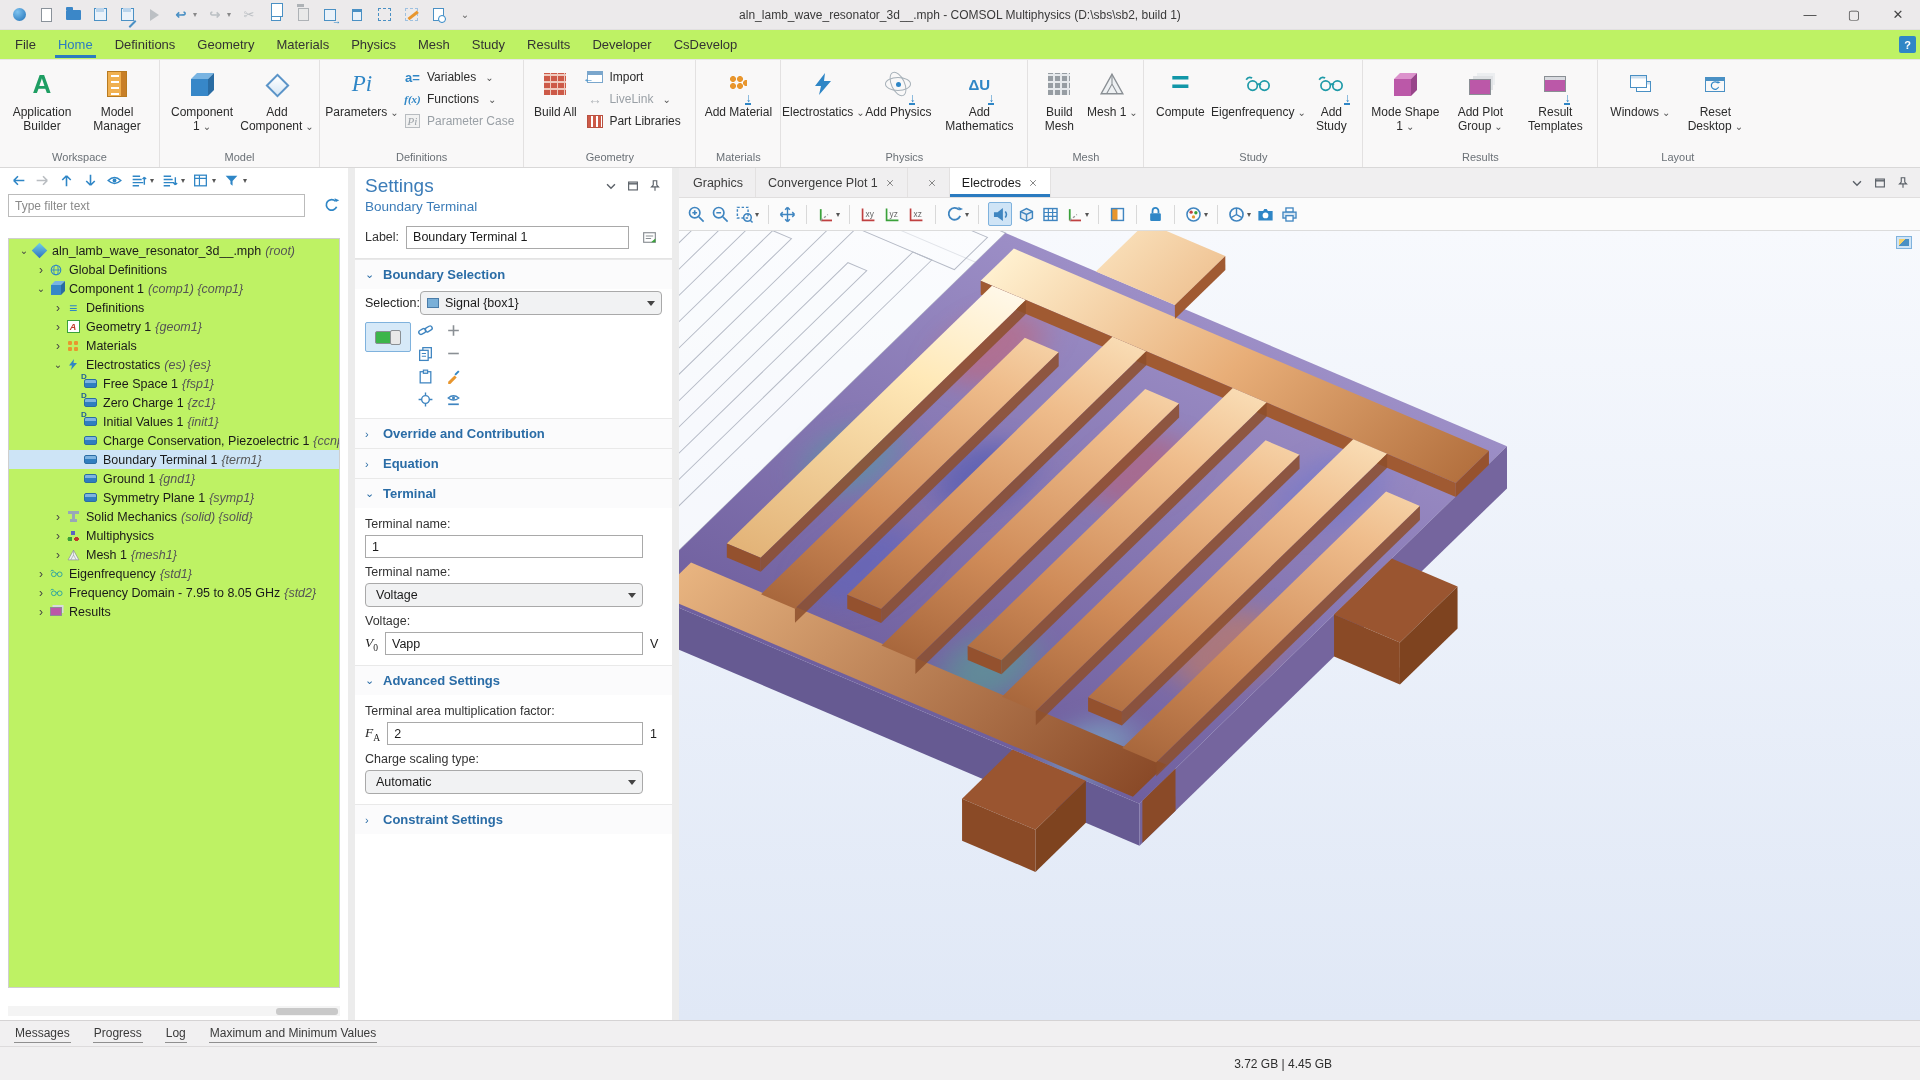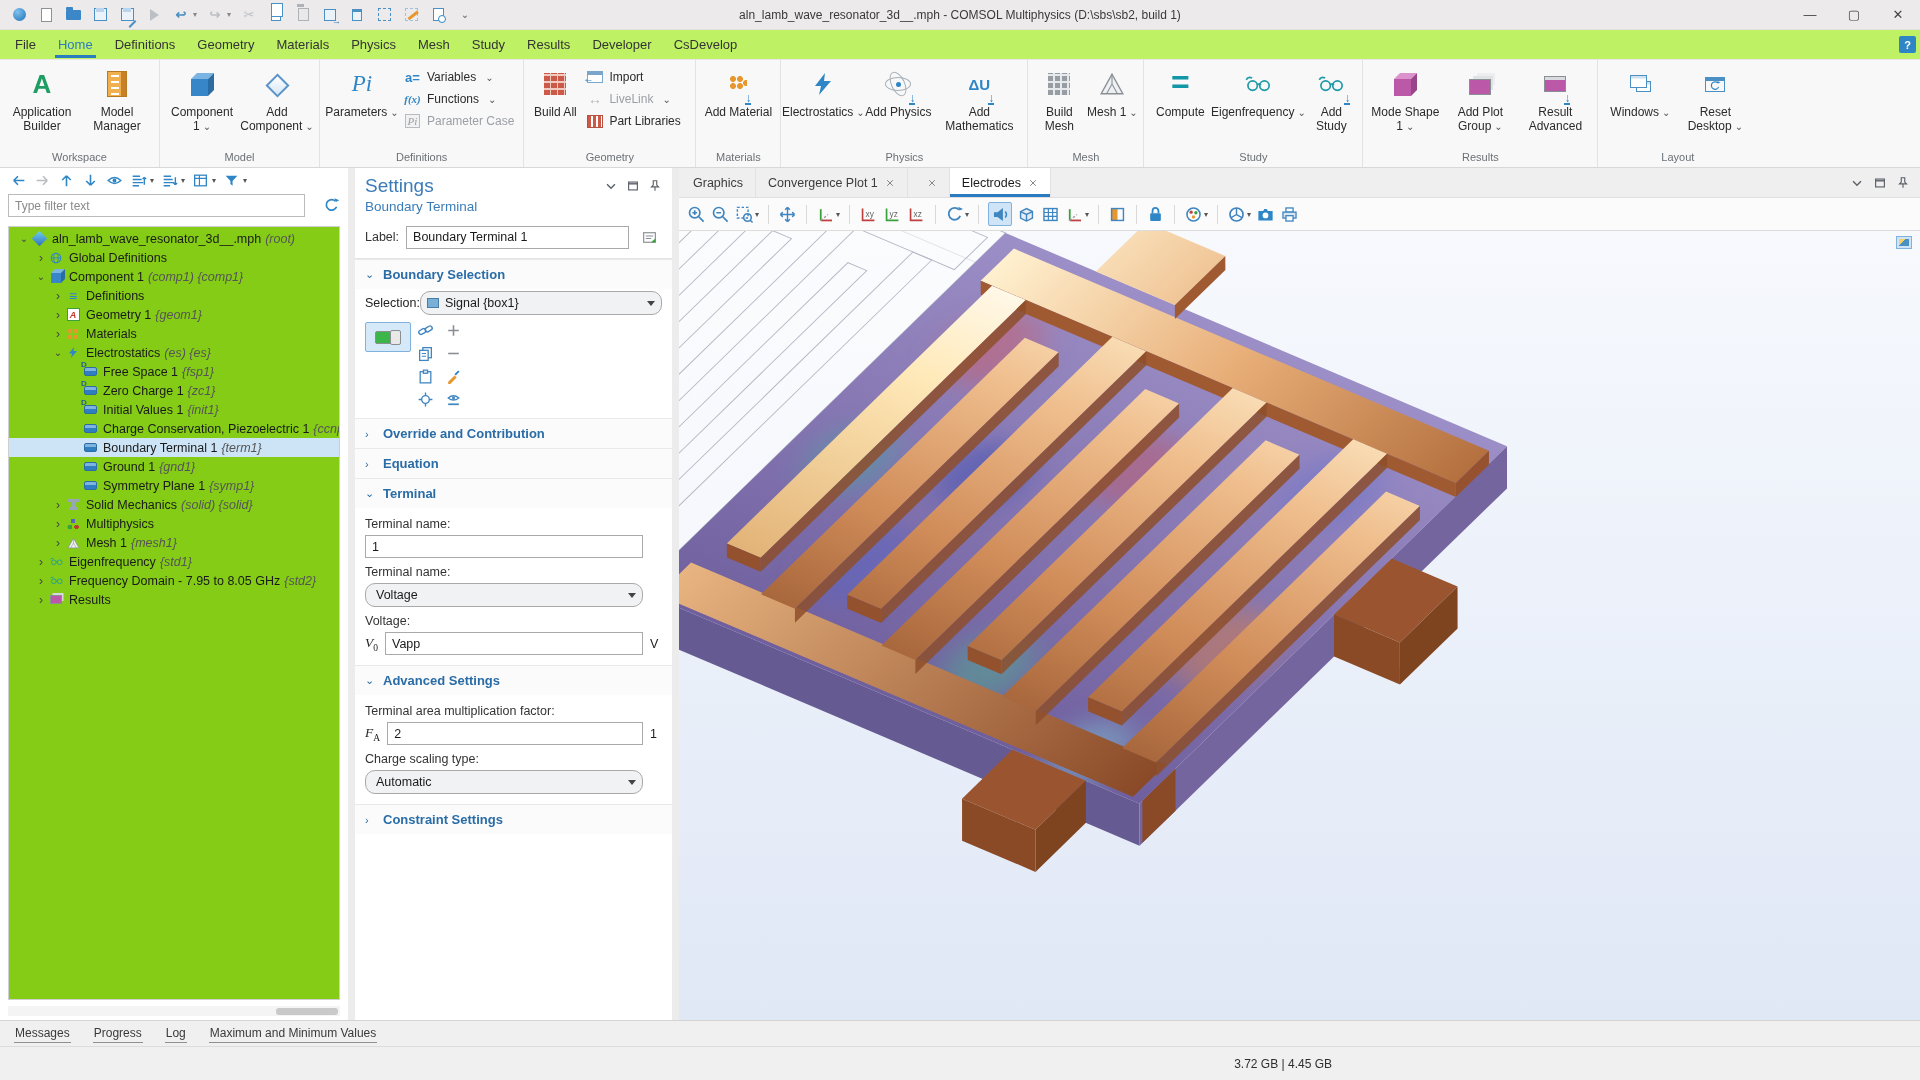--- a/index.html
+++ b/index.html
@@ -104,21 +104,21 @@
 
   
   .mb{width:348px}
   .mbtools{display:flex;align-items:center;gap:7px;padding:4px 10px 5px}
   .mbtools .i16{color:#2f86c6}
   .mbtools .gray{color:#b9bdc1}
   .car{font-size:8px;color:#555;margin-left:-4px}
   .filterrow{display:flex;align-items:center;gap:18px;padding:0 8px 5px}
   .filter{flex:1;height:23px;border:1px solid #bbb;padding:0 6px;font-size:12px;color:#333;font-family:"Liberation Sans",sans-serif}
   .filter::placeholder{color:#8a8a8a}
-  .treewrap{flex:1;margin:4px 8px;border:1px solid #cfcfcf;overflow:hidden;display:flex;flex-direction:column;background:#84cc16}
+  .treewrap{flex:1;margin:16px 8px;border:1px solid #cfcfcf;overflow:hidden;display:flex;flex-direction:column;background:#bef264}
   .tree{flex:1;padding-top:2px;overflow:hidden}
   .trow{display:flex;align-items:center;height:19px;white-space:nowrap;padding-left:calc(8px + var(--lv)*17px);cursor:default}
   .trow.sel{background:#cde4f6}
   .tw{width:14px;flex:0 0 14px;font-size:10px;color:#444;text-align:center}
   .tw.exp::before{content:"⌄"}
   .tw.col::before{content:"›";font-size:12px}
   .ticon{width:16px;height:15px;flex:0 0 16px;display:inline-flex;align-items:center;justify-content:center;margin-right:5px;position:relative}
   .tlabel{color:#1a1a1a}
   .ttag{color:#555;font-style:italic;margin-left:4px}
   .t-comsol{width:11px;height:11px;background:linear-gradient(135deg,#6fd0e8,#2f6fc0);transform:rotate(45deg)}
@@ -141,21 +141,21 @@
   .set{width:317px}
   .subtitle{font-size:13.5px;color:#3b7cb8;padding:0 10px 7px}
   .labelrow{display:flex;align-items:center;gap:7px;padding:4px 10px 9px;border-bottom:1px solid #e4e4e4}
   .labelrow label{color:#333}
   .txt{flex:1;height:23px;border:1px solid #a9a9a9;padding:0 6px;font-size:12.5px;font-family:"Liberation Sans",sans-serif;color:#1a1a1a;background:#fff;min-width:0}
   .iconbtn{width:26px;height:24px;border:1px solid transparent;display:flex;align-items:center;justify-content:center}
   .sechead{display:flex;align-items:center;gap:8px;padding:7px 10px;color:#2a6ca6;font-weight:700;font-size:13px;border-top:1px solid #e9e9e9;background:#fbfbfc}
   .sechead .chv{font-weight:400;color:#2a6ca6;font-size:11px;width:10px}
   .secbody{padding:2px 10px 10px}
   .selrow{display:flex;align-items:center;padding-bottom:7px}
-  .combo{flex:1;height:24px;background:#f1f2f3;border:1px solid #a9a9a9;border-radius:10px;display:flex;align-items:center;padding:0 6px;gap:6px;min-width:0}
+  .combo{flex:1;height:24px;background:#f1f2f3;border:1px solid #a9a9a9;border-radius:4px;display:flex;align-items:center;padding:0 6px;gap:6px;min-width:0}
   .combo .cv{flex:1;overflow:hidden;white-space:nowrap;color:#1a1a1a}
   .car2{width:0;height:0;border-left:4px solid transparent;border-right:4px solid transparent;border-top:5px solid #444}
   .selboxic{width:12px;height:10px;background:#7ab0d8;border:1px solid #4a7ca8;flex:0 0 12px}
   .selgrid{display:flex;gap:6px;align-items:flex-start}
   .togglebtn{width:46px;height:30px;background:#d6e9f8;border:1px solid #7fb2dd;border-radius:2px;display:flex;align-items:center;justify-content:center}
   .switch{width:26px;height:13px;border:1px solid #8a8f94;background:#3cb54a;border-radius:2px;position:relative}
   .switch .knob{position:absolute;right:-1px;top:-2px;width:11px;height:15px;background:#e8e8e8;border:1px solid #8a8f94;border-radius:2px}
   .sellist{flex:1;height:150px;border:1px solid #b9b9b9;background:#fff;overflow:hidden}
   .selitem{padding:2px 0 2px 9px;font-size:12.5px;color:#1a1a1a;line-height:17px}
   .seltools{display:grid;grid-template-columns:20px 20px;gap:6px 8px}
@@ -643,21 +643,21 @@
             <span class="ico">
               <span class="ig-stack"></span>
             </span>
             <span><span>Add Plot Group</span><span class="cdn"></span></span>
           </div>
         <div class="bi">
             <span class="ico">
               <span class="ig-winm"></span>
               <span class="dda">↓</span>
             </span>
-            <span>Result Advanced</span>
+            <span>Result Templates</span>
           </div>
       </div>
       <div class="rg-label">Results</div>
     </div>
     <div class="rg" style="border-right:none">
       <div class="rg-items">
         <div class="bi">
             <span class="ico">
               <span class="ig-winc"></span>
             </span>

